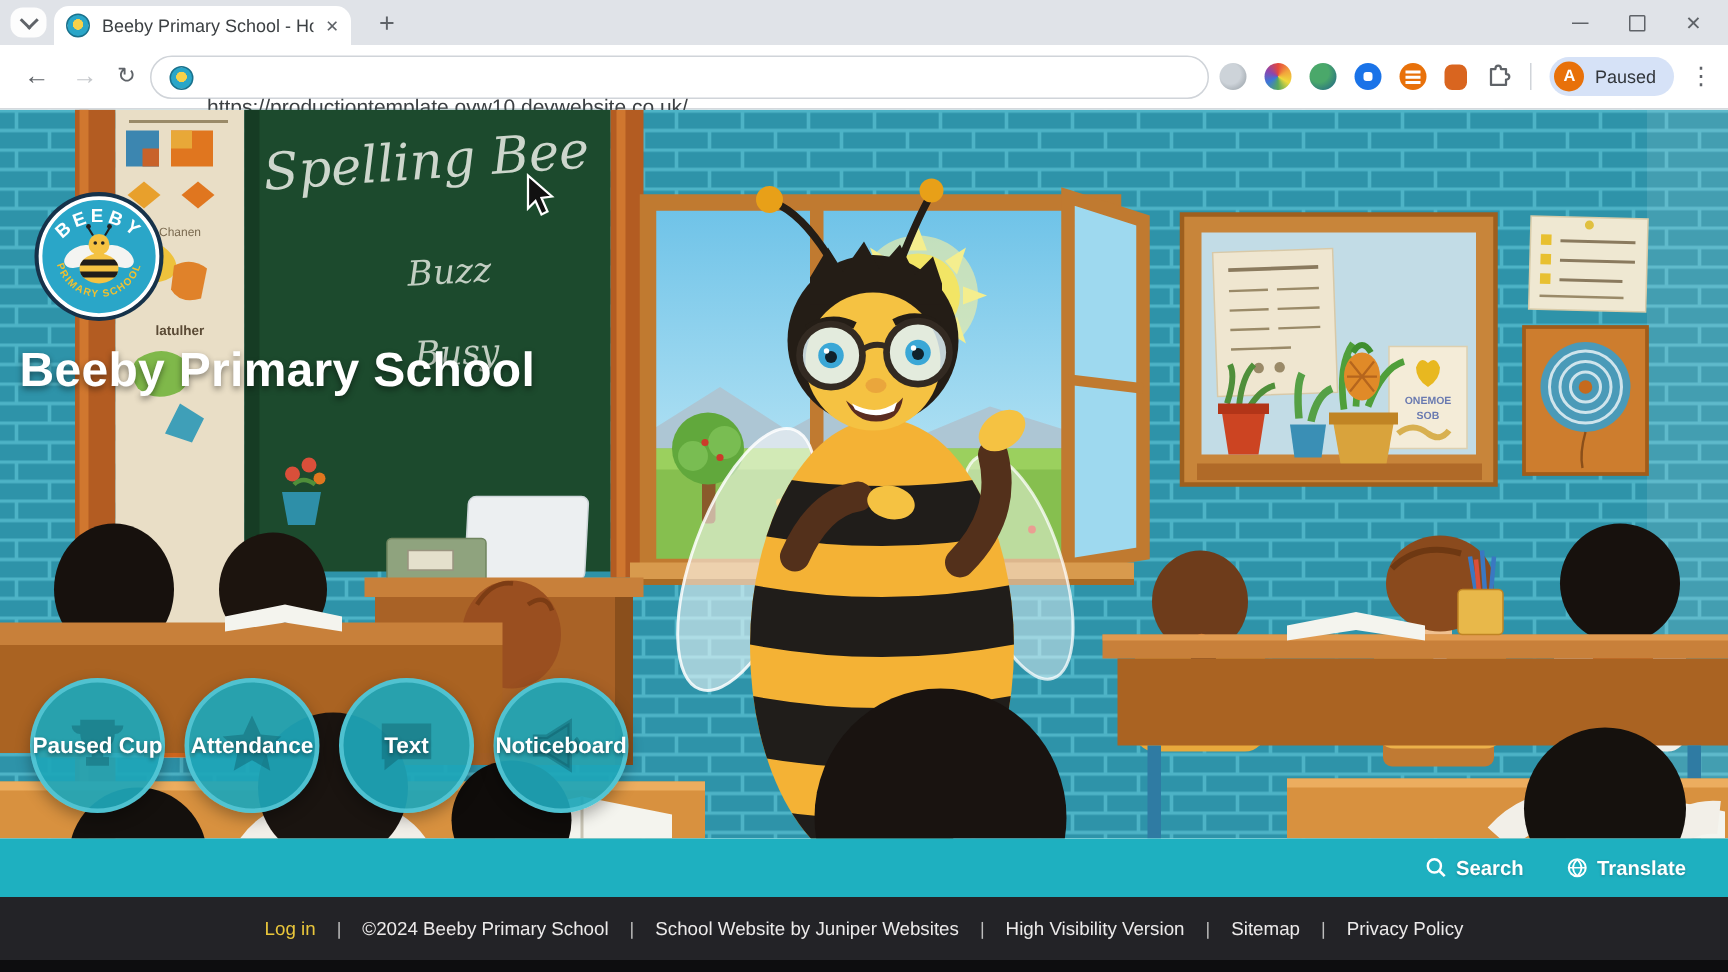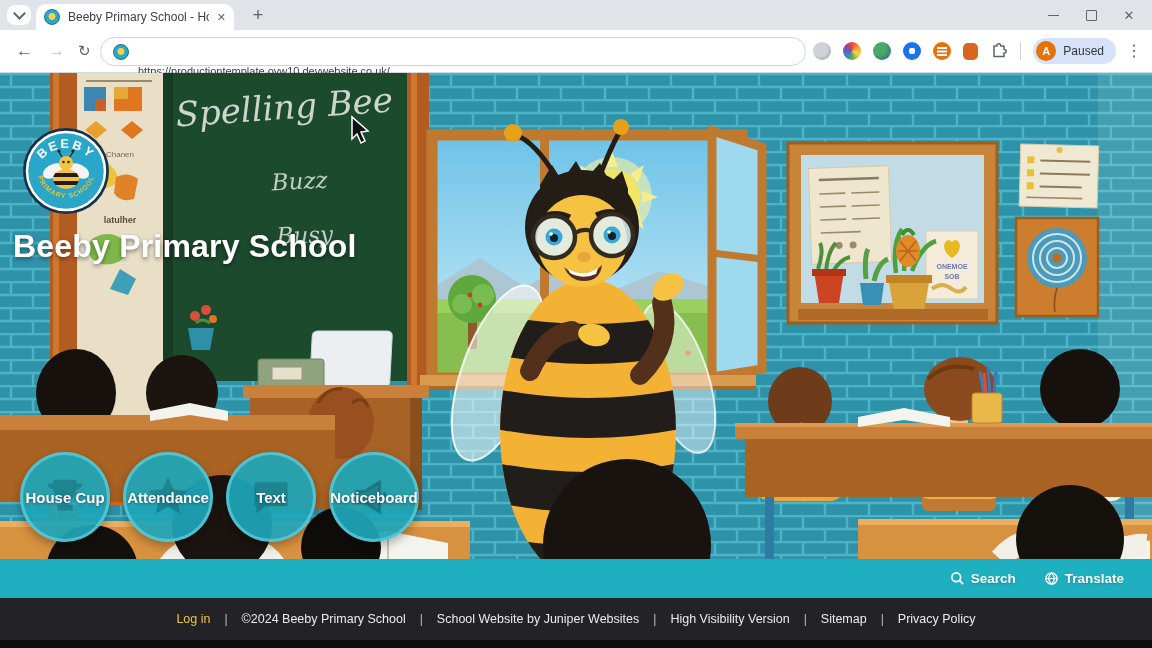--- a/index.html
+++ b/index.html
@@ -21,21 +21,21 @@
     display:flex;align-items:center;justify-content:center;}
   .wincontrols{position:absolute;right:4px;top:0;height:30px;display:flex;align-items:center;}
   .wc{width:38px;height:30px;display:flex;align-items:center;justify-content:center;color:#5f6368;font-size:13px;}
   .wc-min i{display:block;width:11px;border-top:1.5px solid #5f6368;}
   .wc-restore i{display:block;width:9px;height:9px;border:1.3px solid #5f6368;border-radius:1px;}
 
   .toolbar{position:absolute;left:0;top:30px;width:1152px;height:43px;background:#ffffff;border-bottom:1px solid #d5d9dd;box-sizing:border-box;}
   .navbtn{position:absolute;top:10px;font-size:17px;color:#5f6368;line-height:22px;}
   .urlbar{position:absolute;left:100px;top:7px;width:706px;height:29px;border:1px solid #d0d4d9;border-radius:15px;
     background:#fff;display:flex;align-items:center;padding:0 12px;box-sizing:border-box;}
-  .url-text{font-size:11px;color:#3c4043;margin-left:9px;white-space:nowrap;margin-top:39px;}
+  .url-text{font-size:14px;color:#3c4043;margin-left:9px;white-space:nowrap;margin-top:39px;}
   .extrow{position:absolute;right:36px;top:0;height:42px;display:flex;align-items:center;gap:12px;}
   .ext{width:18px;height:18px;border-radius:50%;}
   .ext1{background:radial-gradient(circle at 40% 40%, #cdd3d9 0 45%, #8e979e 100%);}
   .ext2{background:conic-gradient(#e5483c,#f2a33c,#efd93c,#57a85c,#3c78d8,#8e44ad,#e5483c);}
   .ext3{background:radial-gradient(circle at 35% 35%, #4aa86a 0 40%, #1d5e8a 100%);}
   .ext4{background:#1a73e8;position:relative;}
   .ext4::after{content:"";position:absolute;left:6px;top:6px;width:6px;height:6px;background:#fff;border-radius:2px;}
   .ext5{background:#e8710a;position:relative;}
   .ext5::after{content:"";position:absolute;left:4px;top:5px;width:10px;height:1.5px;background:#fff;box-shadow:0 3.5px 0 #fff,0 7px 0 #fff;}
   .ext6{background:#d9651f;border-radius:5px;width:15px;height:17px;}
@@ -429,21 +429,21 @@
       </text>
     </svg>
 
     <div class="site-title">Beeby Primary School</div>
 
     <div class="quick-row">
       <div class="qcircle">
         <svg class="qicon" width="46" height="46" viewBox="0 0 24 24">
           <path d="M6 3h12v5a6 6 0 0 1-12 0Zm-3 2h3v3a3 3 0 0 1-3-3Zm18 0h-3v3a3 3 0 0 0 3-3ZM10 13h4v3h2v3H8v-3h2Z" fill="rgba(10,80,92,0.4)"></path>
         </svg>
-        <span class="qlabel">House Cup</span>
+        <span class="qlabel">Paused Cup</span>
       </div>
       <div class="qcircle">
         <svg class="qicon" width="48" height="48" viewBox="0 0 24 24">
           <path d="M12 2l2.9 6.3 6.9.7-5.2 4.6 1.5 6.8L12 16.9 5.9 20.4l1.5-6.8L2.2 9l6.9-.7Z" fill="rgba(10,80,92,0.4)"></path>
         </svg>
         <span class="qlabel">Attendance</span>
       </div>
       <div class="qcircle">
         <svg class="qicon" width="44" height="44" viewBox="0 0 24 24">
           <path d="M3 4h18v13H9l-5 4v-4H3Z" fill="rgba(10,80,92,0.4)"></path>

